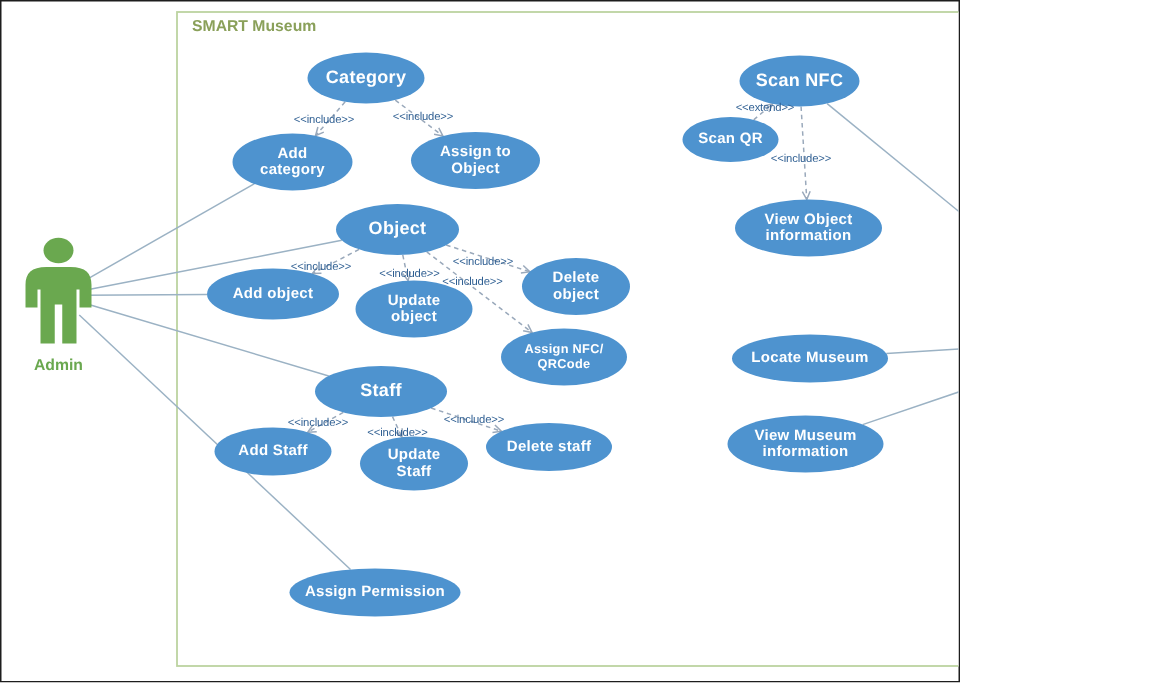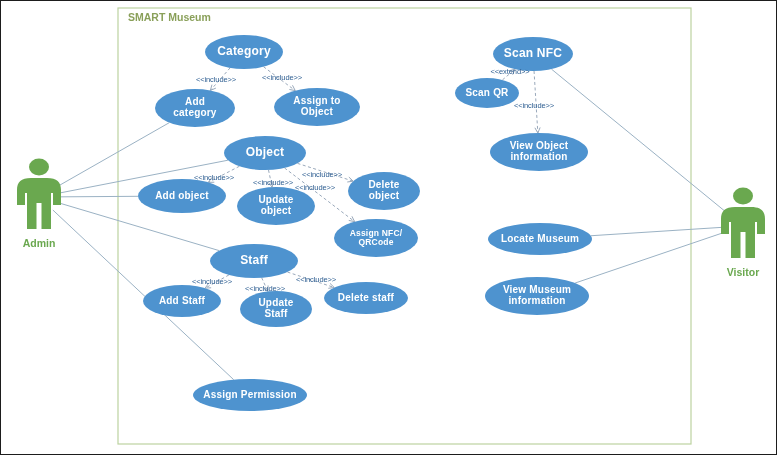--- a/index.html
+++ b/index.html
@@ -2,21 +2,21 @@
 <html><head>
 <meta charset="utf-8">
 <style>
   html, body {
     margin: 0;
     padding: 0;
     background: #ffffff;
   }
   #canvas {
     position: relative;
-    width: 777px;
+    width: 640px;
     height: 455px;
     background: #ffffff;
     border: 1px solid #1d1d1d;
     box-sizing: border-box;
     font-family: "Liberation Sans", sans-serif;
     overflow: hidden;
   }
   #diagram-svg {
     position: absolute;
     left: 0;

